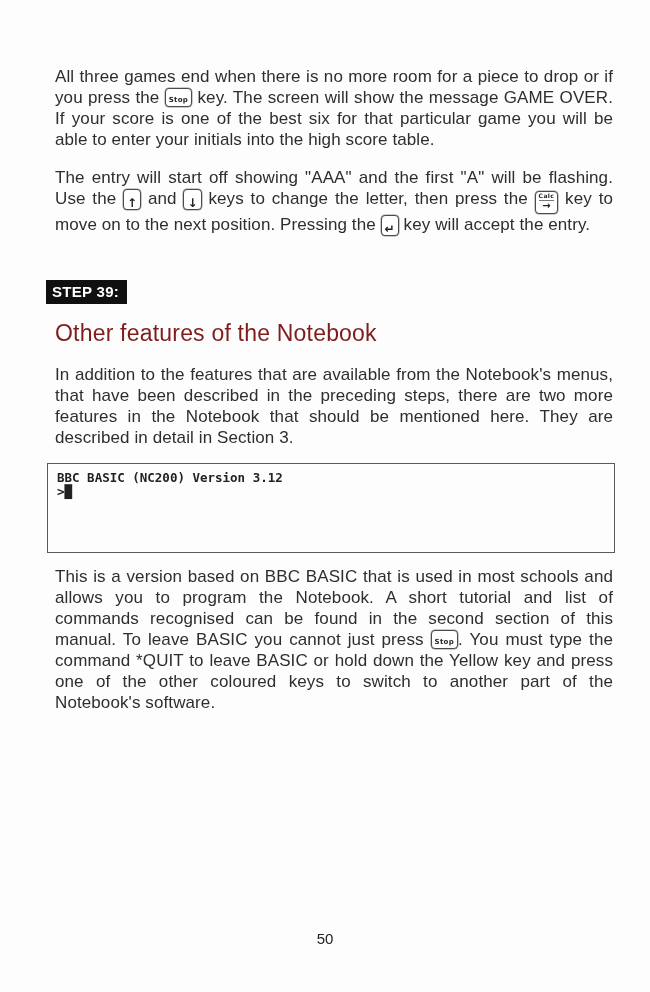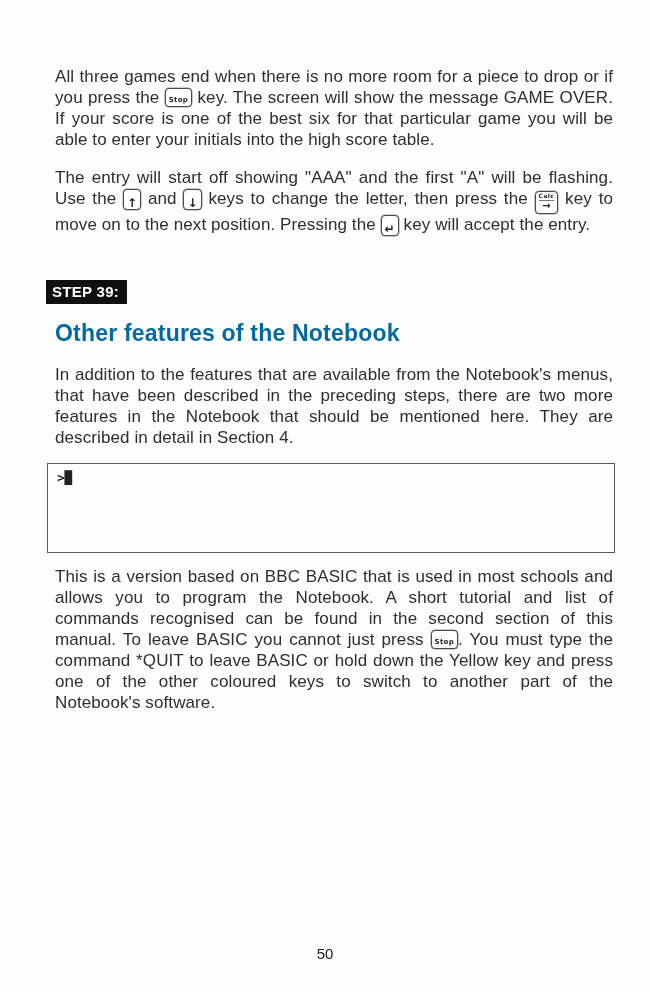--- a/index.html
+++ b/index.html
@@ -79,41 +79,41 @@
     color: #ffffff;
     font-size: 15px;
     font-weight: bold;
     letter-spacing: 0.3px;
     padding: 3px 8px 4px 6px;
     margin: 27px 0 0 -9px;
     text-align: right;
   }
   h1.section-heading {
     font-size: 23px;
-    font-weight: bold;
-    color: #0369a1;
+    font-weight: normal;
+    color: #7f1d1d;
     letter-spacing: 0.2px;
     margin: 16px 0 17px 0;
   }
   .terminal {
     border: 1.5px solid #5a5a5a;
     margin: -2px -2px 13px -8px;
     height: 74px;
     padding: 7px 9px;
     font-family: "DejaVu Sans Mono", monospace;
     font-size: 12.5px;
     font-weight: bold;
     line-height: 14px;
     color: #222;
     text-align: left;
   }
   .terminal div { white-space: pre; }
   .page-number {
     position: absolute;
-    bottom: 30px;
+    bottom: 45px;
     left: 0;
     width: 100%;
     text-align: center;
     font-size: 15px;
     color: #222;
   }
 </style>
 </head>
 <body>
 
@@ -124,24 +124,25 @@
 
     <p class="body"><span>The entry will start off showing "AAA" and the first "A" will be flashing. Use the </span><span class="key"><span class="key-arrow">↑</span></span><span> and </span><span class="key"><span class="key-arrow">↓</span></span><span> keys to change the letter, then press the </span><span class="key key-calc"><span class="calc-top">Calc</span><span class="calc-bottom">→</span></span><span> key to move on to the next position. Pressing the </span><span class="key"><span class="key-arrow">↵</span></span><span> key will accept the entry.</span></p>
 
 
     <div>
       <span class="step-badge">STEP 39:</span>
     </div>
 
     <h1 class="section-heading">Other features of the Notebook</h1>
 
-    <p class="body">In addition to the features that are available from the Notebook's menus, that have been described in the preceding steps, there are two more features in the Notebook that should be mentioned here. They are described in detail in Section 4.</p>
+    <p class="body">In addition to the features that are available from the Notebook's menus, that have been described in the preceding steps, there are two more features in the Notebook that should be mentioned here. They are described in detail in Section 3.</p>
 
 
     <div class="terminal">
+      <div>BBC BASIC (NC200) Version 3.12</div>
       <div><span>&gt;</span><span>█</span></div>
     </div>
 
     <p class="body"><span>This is a version based on BBC BASIC that is used in most schools and allows you to program the Notebook. A short tutorial and list of commands recognised can be found in the second section of this manual. To leave BASIC you cannot just press </span><span class="key"><span class="key-text">Stop</span></span><span>. You must type the command *QUIT to leave BASIC or hold down the Yellow key and press one of the other coloured keys to switch to another part of the Notebook's software.</span></p>
 
   </div>
 
   <div class="page-number">50</div>
 </div>
 

